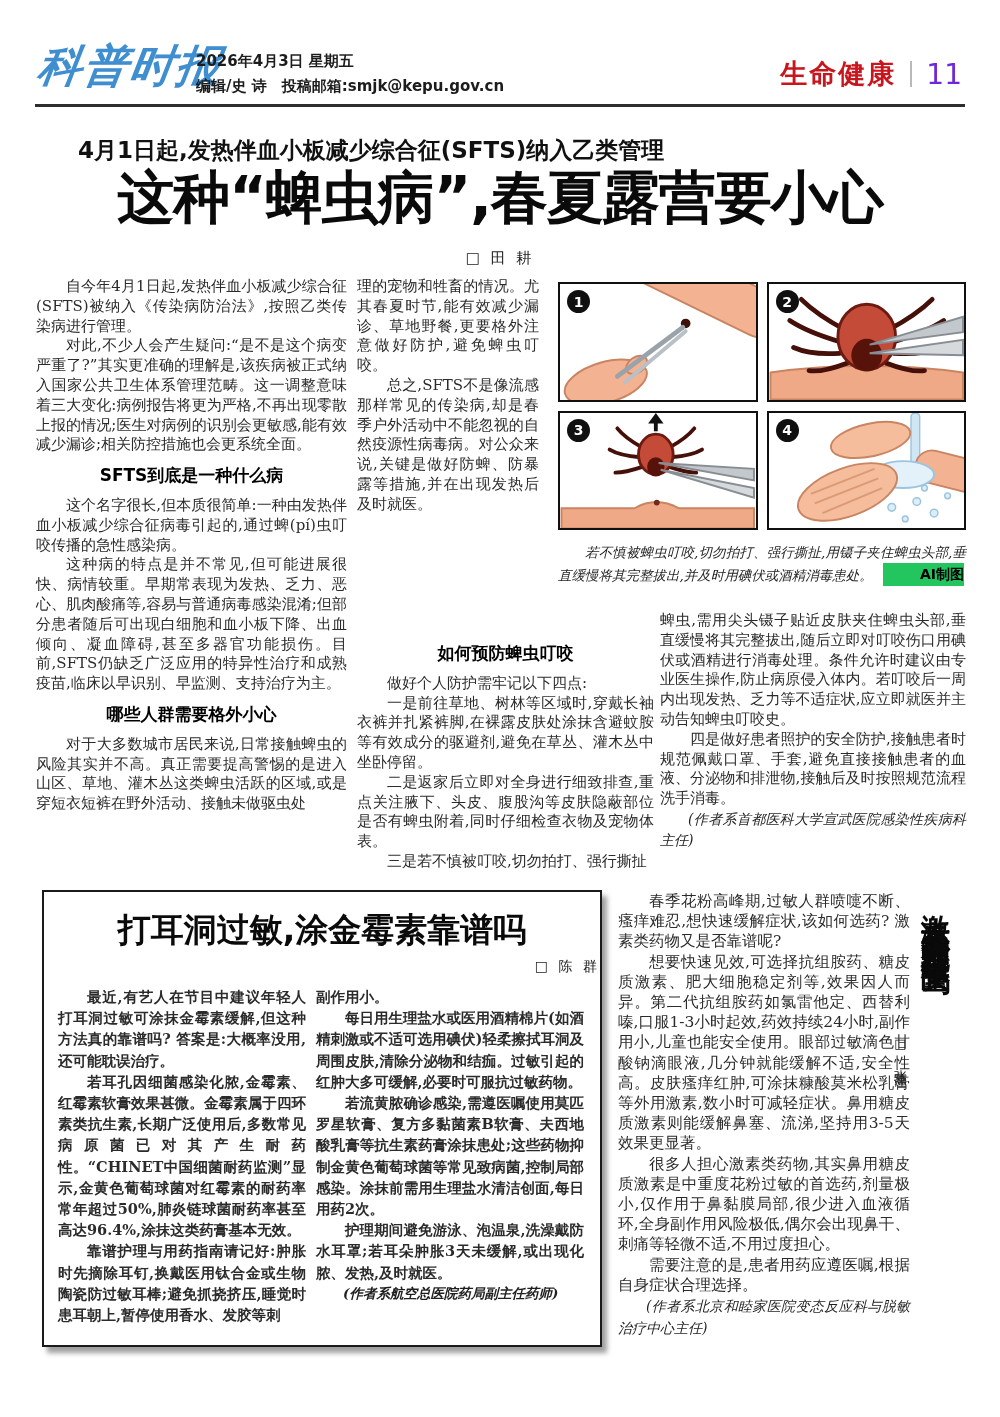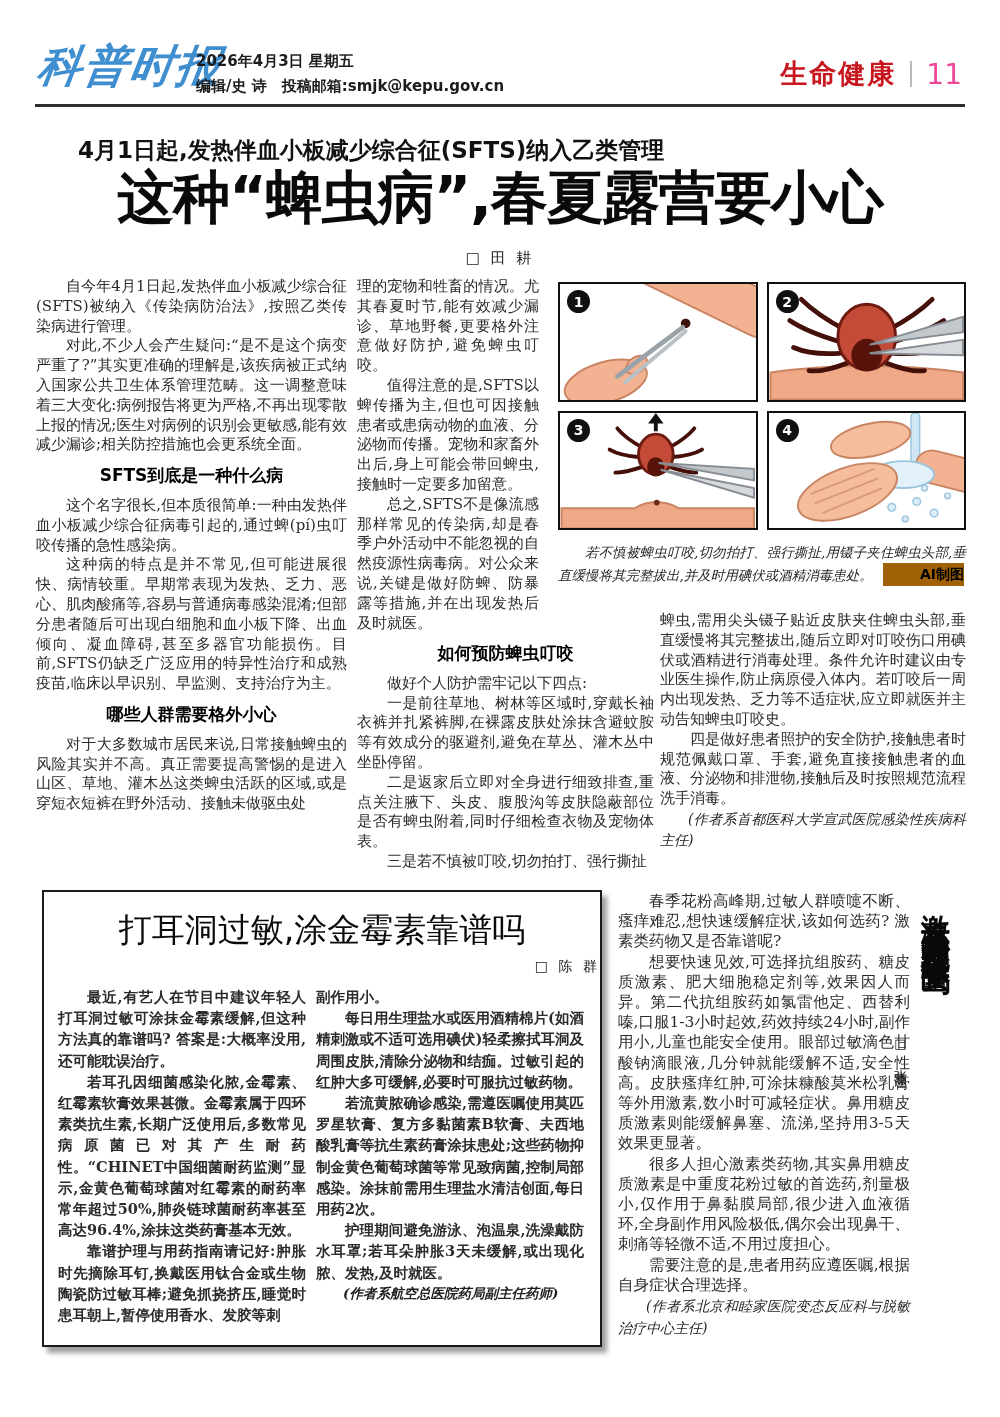--- a/index.html
+++ b/index.html
@@ -10,21 +10,21 @@
             font-style:italic;font-weight:bold;font-size:44px;color:#3e8ed0;
             transform:skewX(-8deg);letter-spacing:2px;line-height:1;}
   .hd-meta{position:absolute;left:196px;top:52px;font-family:"DejaVu Sans",sans-serif;
            font-weight:bold;color:#1c1c1c;}
   .hd-meta .l1{font-size:15px;margin-bottom:6px;}
   .hd-meta .l2{font-size:15px;}
   .hd-right{position:absolute;right:38px;top:56px;display:flex;align-items:center;gap:14px;
             font-family:"DejaVu Sans",sans-serif;}
   .section-name{font-size:27px;font-weight:bold;color:#c8161e;letter-spacing:2px;}
   .hd-divider{width:2px;height:26px;background:#b9b9b9;}
-  .page-num{font-size:28px;color:#ec4899;font-weight:500;}
+  .page-num{font-size:28px;color:#6d28d9;font-weight:500;}
   .hd-rule{position:absolute;left:35px;top:104px;width:930px;height:3px;background:#2e2e2e;}
   
   .kicker{position:absolute;left:78px;top:135px;width:860px;
           font-family:"DejaVu Sans",sans-serif;font-weight:bold;font-size:23px;color:#111;}
   .main-title{position:absolute;left:35px;top:165px;width:930px;text-align:center;
           font-family:"DejaVu Sans",sans-serif;font-weight:bold;font-size:57px;color:#0a0a0a;
           letter-spacing:-1px;line-height:1.15;}
   .byline{position:absolute;left:35px;top:249px;width:930px;text-align:center;
           font-family:"DejaVu Sans",sans-serif;font-size:15px;color:#222;letter-spacing:3px;}
   
@@ -42,26 +42,26 @@
   .illus{position:absolute;left:558px;top:282px;width:408px;height:248px;
          display:grid;grid-template-columns:1fr 1fr;grid-template-rows:1fr 1fr;gap:9px;}
   .panel{position:relative;border:2px solid #101010;background:#fff;overflow:hidden;}
   .panel svg{display:block;width:100%;height:100%;}
   .badge{position:absolute;top:6px;left:7px;width:23px;height:23px;border-radius:50%;
          background:#101010;color:#fff;display:flex;align-items:center;justify-content:center;
          font:bold 14px "DejaVu Sans",sans-serif;}
   .illus-caption{position:absolute;left:558px;top:541px;width:408px;font-size:13.5px;
          line-height:23px;font-style:italic;text-align:justify;text-indent:2em;color:#1f1f1f;}
   .ai-credit{position:absolute;right:2px;bottom:1px;font-style:normal;
-         font-family:"DejaVu Sans",sans-serif;font-weight:bold;font-size:14px;color:#000;background:#a16207;padding-left:10px;}
+         font-family:"DejaVu Sans",sans-serif;font-weight:bold;font-size:14px;color:#000;background:#22c55e;padding-left:10px;}
   
   .a2box{position:absolute;left:42px;top:890px;width:556px;height:453px;background:#fff;
          border:2px solid #1a1a1a;box-shadow:5px 6px 5px rgba(0,0,0,0.38);}
   .a2title{position:absolute;left:0;top:16px;width:100%;text-align:center;
-         font-family:"DejaVu Sans",sans-serif;font-weight:normal;font-size:33px;color:#0a0a0a;}
+         font-family:"DejaVu Sans",sans-serif;font-weight:bold;font-size:33px;color:#0a0a0a;}
   .a2byline{position:absolute;left:0;top:66px;width:100%;text-align:right;
          font-family:"DejaVu Sans",sans-serif;font-size:14px;color:#222;letter-spacing:3px;}
   .a2col{position:absolute;top:94px;font-size:14.5px;line-height:21.2px;text-align:justify;}
   .a2col p{margin:0;text-indent:2em;font-weight:bold;}
   .a2col p.noindent{text-indent:0;}
   .a2L{left:14px;width:248px;}
   .a2R{left:272px;width:268px;}
   .a2col .note{font-size:13.5px;line-height:21px;}
   
   .a3col{position:absolute;left:618px;top:891px;width:292px;font-size:15.5px;line-height:20.2px;
@@ -100,21 +100,20 @@
     <p>对此,不少人会产生疑问:“是不是这个病变严重了?”其实更准确的理解是,该疾病被正式纳入国家公共卫生体系管理范畴。这一调整意味着三大变化:病例报告将更为严格,不再出现零散上报的情况;医生对病例的识别会更敏感,能有效减少漏诊;相关防控措施也会更系统全面。</p>
     <h3 class="sub">SFTS到底是一种什么病</h3>
     <p>这个名字很长,但本质很简单:一种由发热伴血小板减少综合征病毒引起的,通过蜱(pí)虫叮咬传播的急性感染病。</p>
     <p>这种病的特点是并不常见,但可能进展很快、病情较重。早期常表现为发热、乏力、恶心、肌肉酸痛等,容易与普通病毒感染混淆;但部分患者随后可出现白细胞和血小板下降、出血倾向、凝血障碍,甚至多器官功能损伤。目前,SFTS仍缺乏广泛应用的特异性治疗和成熟疫苗,临床以早识别、早监测、支持治疗为主。</p>
     <h3 class="sub">哪些人群需要格外小心</h3>
     <p>对于大多数城市居民来说,日常接触蜱虫的风险其实并不高。真正需要提高警惕的是进入山区、草地、灌木丛这类蜱虫活跃的区域,或是穿短衣短裤在野外活动、接触未做驱虫处</p>
   </div>
 
   <div class="col c2a">
     <p class="noindent">理的宠物和牲畜的情况。尤其春夏时节,能有效减少漏诊、草地野餐,更要格外注意做好防护,避免蜱虫叮咬。</p>
-    <p>值得注意的是,SFTS以蜱传播为主,但也可因接触患者或患病动物的血液、分泌物而传播。宠物和家畜外出后,身上可能会带回蜱虫,接触时一定要多加留意。</p>
     <p>总之,SFTS不是像流感那样常见的传染病,却是春季户外活动中不能忽视的自然疫源性病毒病。对公众来说,关键是做好防蜱、防暴露等措施,并在出现发热后及时就医。</p>
   </div>
 
   <div class="col c2b">
     <h3 class="sub">如何预防蜱虫叮咬</h3>
     <p>做好个人防护需牢记以下四点:</p>
     <p>一是前往草地、树林等区域时,穿戴长袖衣裤并扎紧裤脚,在裸露皮肤处涂抹含避蚊胺等有效成分的驱避剂,避免在草丛、灌木丛中坐卧停留。</p>
     <p>二是返家后立即对全身进行细致排查,重点关注腋下、头皮、腹股沟等皮肤隐蔽部位是否有蜱虫附着,同时仔细检查衣物及宠物体表。</p>
     <p>三是若不慎被叮咬,切勿拍打、强行撕扯</p>
   </div>

